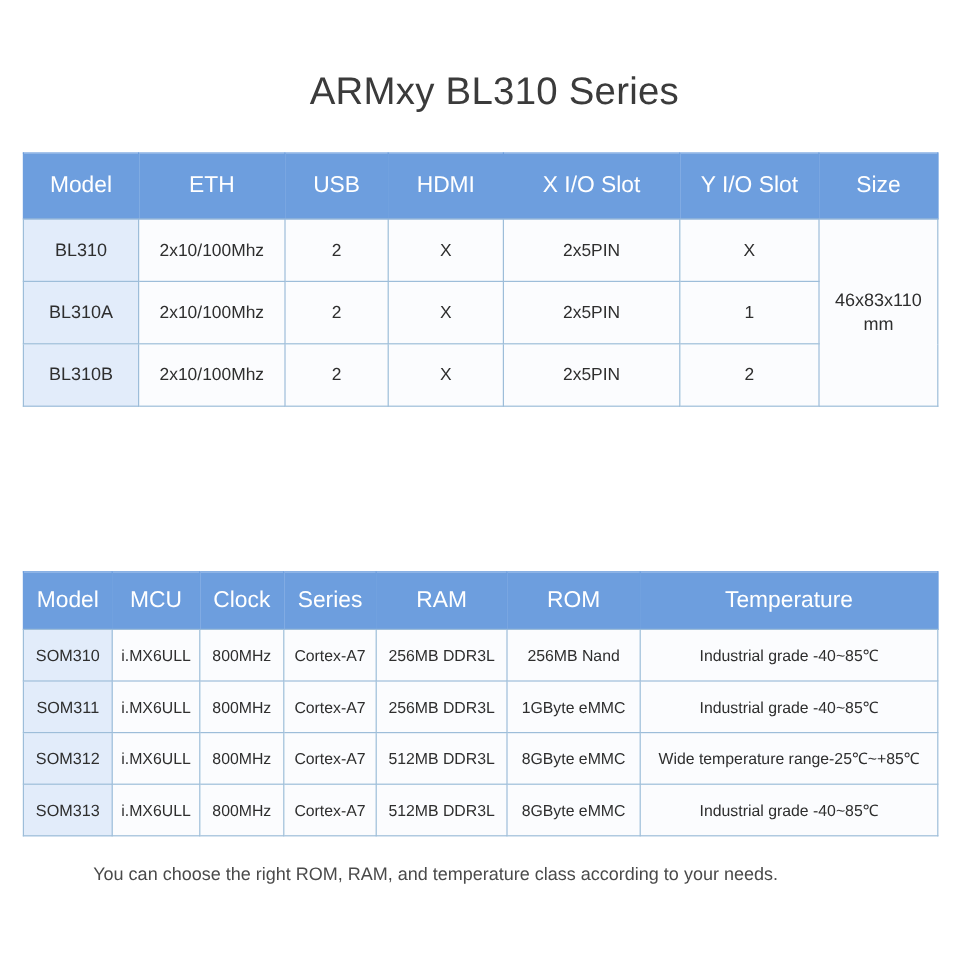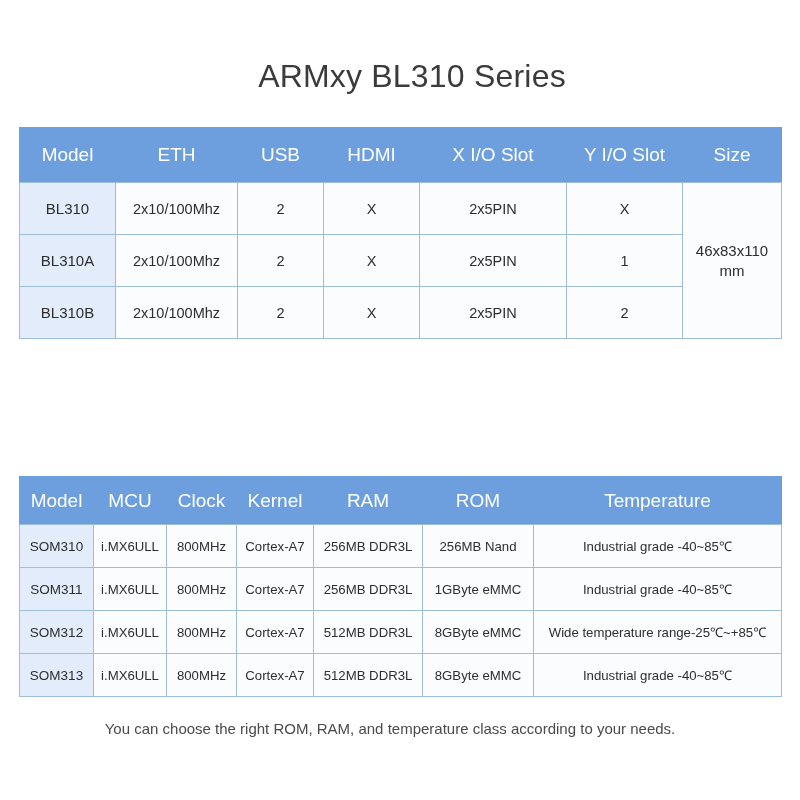--- a/index.html
+++ b/index.html
@@ -108,21 +108,20 @@
   
   #footer-note {
     position: absolute;
     left: 0;
     top: 720px;
     width: 726px;
     text-align: center;
     font-size: 15px;
     color: #4a4a4a;
     white-space: nowrap;
-    margin-left: 27px;
   }
 </style>
 </head>
 <body>
 
 <div class="page">
 
   <div class="title" id="title-1">ARMxy BL310 Series</div>
 
   <table class="tbl" id="table-1">
@@ -187,21 +186,21 @@
       <col style="width:77px">
       <col style="width:109px">
       <col style="width:111px">
       <col style="width:248px">
     </colgroup>
     <thead>
       <tr>
         <th>Model</th>
         <th>MCU</th>
         <th>Clock</th>
-        <th>Kernel</th>
+        <th>Series</th>
         <th>RAM</th>
         <th>ROM</th>
         <th>Temperature</th>
       </tr>
     </thead>
     <tbody>
       <tr>
         <td class="modelcell">SOM310</td>
         <td>i.MX6ULL</td>
         <td>800MHz</td>

